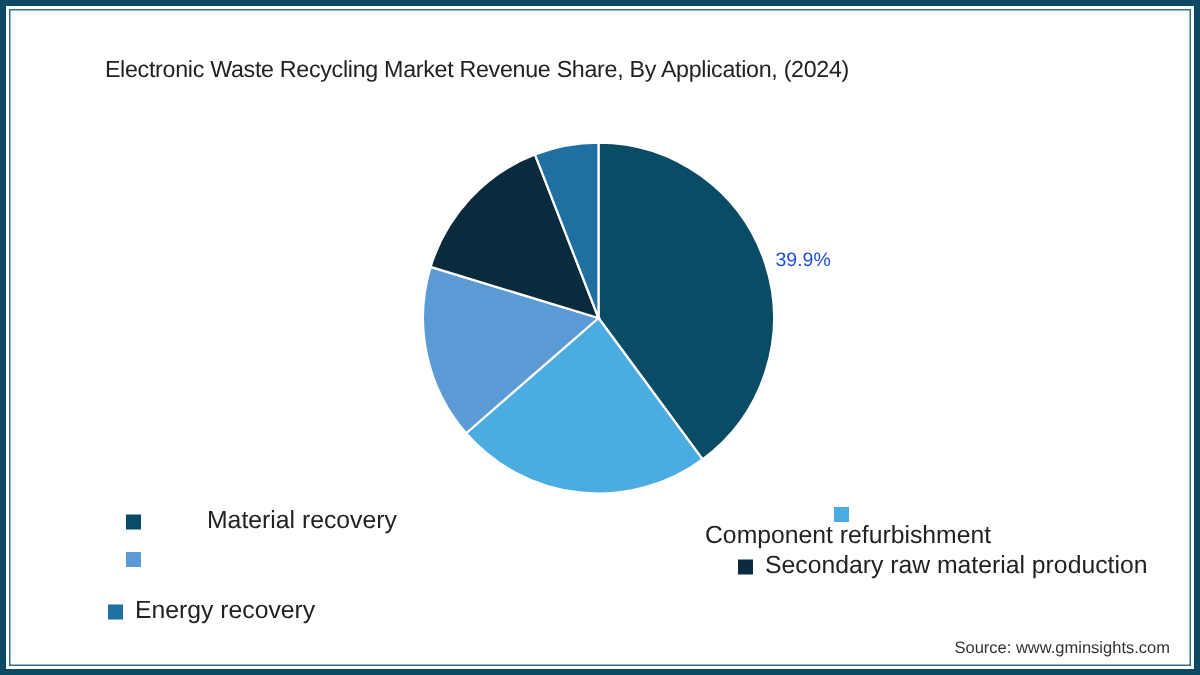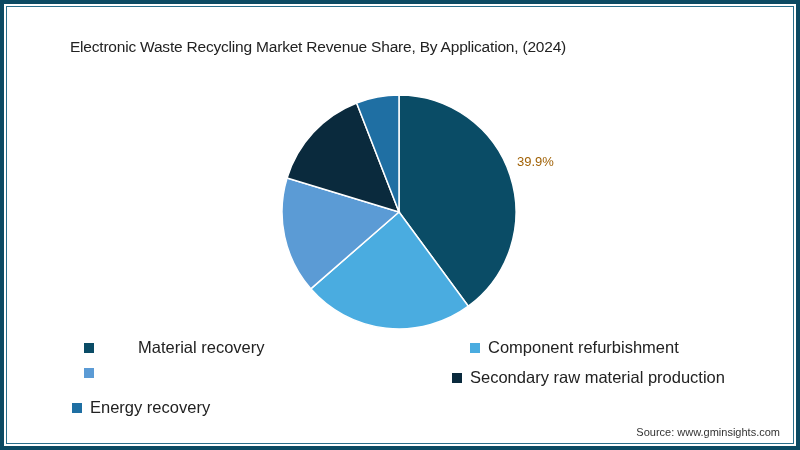--- a/index.html
+++ b/index.html
@@ -10,21 +10,21 @@
   }
   .frame-inner {
     position: absolute; left: 2px; top: 2px; right: 2px; bottom: 2px;
     border: 1px solid #2a6f8c; pointer-events: none;
   }
   .title {
     position: absolute; left: 0; top: 38px; width: 636px; text-align: center;
     font-size: 15.5px; color: #222; letter-spacing: -0.2px;
   }
   svg.pie { position: absolute; left: 0; top: 0; }
-  .pct-label { position: absolute; left: 517px; top: 154px; font-size: 13px; color: #a16207; }
+  .pct-label { position: absolute; left: 517px; top: 165px; font-size: 13px; color: #1d4ed8; }
   .legend-item { position: absolute; display: flex; align-items: center; font-size: 16.5px; color: #222; }
   .swatch { width: 10px; height: 10px; margin-right: 8px; }
   .source { position: absolute; right: 20px; top: 426px; font-size: 11px; color: #333; }
 </style>
 </head>
 <body>
 
 <div class="frame">
   <div class="frame-inner"></div>
 </div>
@@ -40,28 +40,28 @@
       <path d="M399,212 L356.6137820955681,102.94767984238933 A117,117 0 0 1 398.99999999999994,95 Z" fill="#1f6fa3" stroke="#ffffff" stroke-width="1.5"></path>
     </g>
 </svg>
 
 <div class="pct-label">39.9%</div>
 
 <div class="legend-item" style="left:84px; top:338px;gap:36px;">
   <span class="swatch" style="background: rgb(10, 76, 102);"></span>
   <span>Material recovery</span>
 </div>
-<div class="legend-item" style="left:470px; top:338px;">
+<div class="legend-item" style="left:470px; top:338px;flex-direction:column;">
   <span class="swatch" style="background: rgb(74, 172, 224);"></span>
   <span>Component refurbishment</span>
 </div>
 <div class="legend-item" style="left:84px; top:368px;">
   <span class="swatch" style="background: rgb(91, 155, 213);"></span>
 </div>
-<div class="legend-item" style="left:452px; top:368px;">
+<div class="legend-item" style="left:492px; top:368px;">
   <span class="swatch" style="background: rgb(10, 42, 61);"></span>
   <span>Secondary raw material production</span>
 </div>
 <div class="legend-item" style="left:72px; top:398px;">
   <span class="swatch" style="background: rgb(31, 111, 163);"></span>
   <span>Energy recovery</span>
 </div>
 
 <div class="source">Source: www.gminsights.com</div>
 

